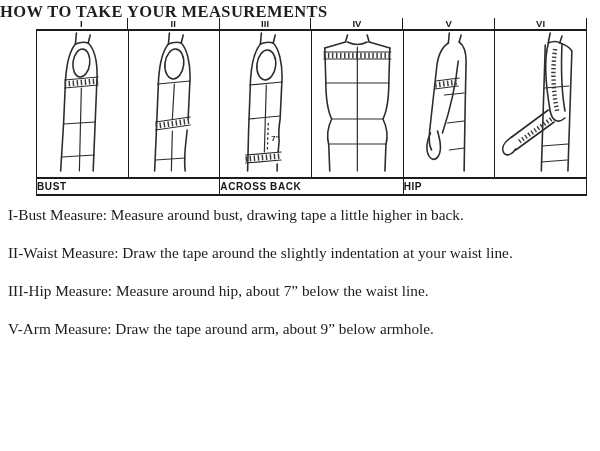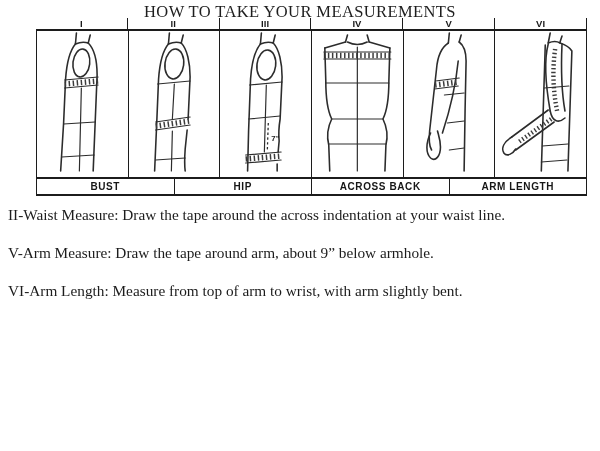--- a/index.html
+++ b/index.html
@@ -2,38 +2,38 @@
 <html><head>
 <meta charset="utf-8">
 <style>
   html,body{margin:0;padding:0;background:#ffffff;}
   body{
     width:600px;height:451px;position:relative;overflow:hidden;
     font-family:"Liberation Serif", serif;color:#1b1b1b;
   }
   .page-title{
     position:absolute;top:2px;left:0;width:100%;
-    text-align:center;font-size:16.5px;font-weight:normal;
+    font-size:16.5px;font-weight:bold;
     letter-spacing:0.4px;margin:0;color:#1e1e1e;
   }
   
   .diagram{position:absolute;left:36px;top:18px;width:551px;}
   .numrow{display:flex;height:11px;border-bottom:2px solid #1c1c1c;}
   .numcell{
     flex:1;text-align:center;
     font-family:"Liberation Sans", sans-serif;font-weight:700;font-size:9.5px;
     line-height:11px;color:#1a1a1a;border-right:1.5px solid #1c1c1c;
   }
   .panelrow{display:flex;height:146px;}
   .panel{flex:1;position:relative;border-right:1.5px solid #1c1c1c;}
   .panel:first-child{border-left:1.5px solid #1c1c1c;}
   .panel svg{position:absolute;left:0;top:0;width:100%;height:100%;}
   .labelrow{display:flex;height:15px;border-top:2px solid #1c1c1c;border-bottom:2.5px solid #1c1c1c;}
   .labelcell{
-    flex:1;text-align:center;border-right:1.5px solid #1c1c1c;
+    flex:1;border-right:1.5px solid #1c1c1c;
     font-family:"Liberation Sans", sans-serif;font-weight:700;font-size:10px;
     letter-spacing:0.6px;line-height:15px;color:#161616;
   }
   .labelcell:first-child{border-left:1.5px solid #1c1c1c;}
   
   svg .ln{fill:none;stroke:#2c2c2c;stroke-width:1.6;stroke-linecap:round;stroke-linejoin:round;}
   svg .thin{fill:none;stroke:#2c2c2c;stroke-width:1.2;stroke-linecap:round;}
   svg .tape{fill:none;stroke:#3b3b3b;stroke-width:5.5;stroke-dasharray:1.5 2.6;}
   svg .tape2{fill:none;stroke:#3b3b3b;stroke-width:4.5;stroke-dasharray:1.4 2.4;}
   svg .dash{fill:none;stroke:#2c2c2c;stroke-width:1.3;stroke-dasharray:2.4 2.4;}
@@ -174,26 +174,26 @@
           <path class="thin" d="M50,57 L75,55"></path>
           <path class="thin" d="M48,115 L74,113"></path>
           <path class="thin" d="M47,131 L73,129"></path>
         </svg>
       </div>
 
     </div>
 
     <div class="labelrow">
       <div class="labelcell">BUST</div>
+      <div class="labelcell">ACROSS BACK</div>
       <div class="labelcell">HIP</div>
-      <div class="labelcell">ACROSS BACK</div>
-      <div class="labelcell">ARM LENGTH</div>
     </div>
 
   </section>
 
   <section class="instructions">
-    <p>II-Waist Measure: Draw the tape around the across indentation at your waist line.</p>
+    <p>I-Bust Measure: Measure around bust, drawing tape a little higher in back.</p>
+    <p>II-Waist Measure: Draw the tape around the slightly indentation at your waist line.</p>
+    <p>III-Hip Measure: Measure around hip, about 7” below the waist line.</p>
     <p>V-Arm Measure: Draw the tape around arm, about 9” below armhole.</p>
-    <p>VI-Arm Length: Measure from top of arm to wrist, with arm slightly bent.</p>
   </section>
 
 </main>
 
 </body></html>

